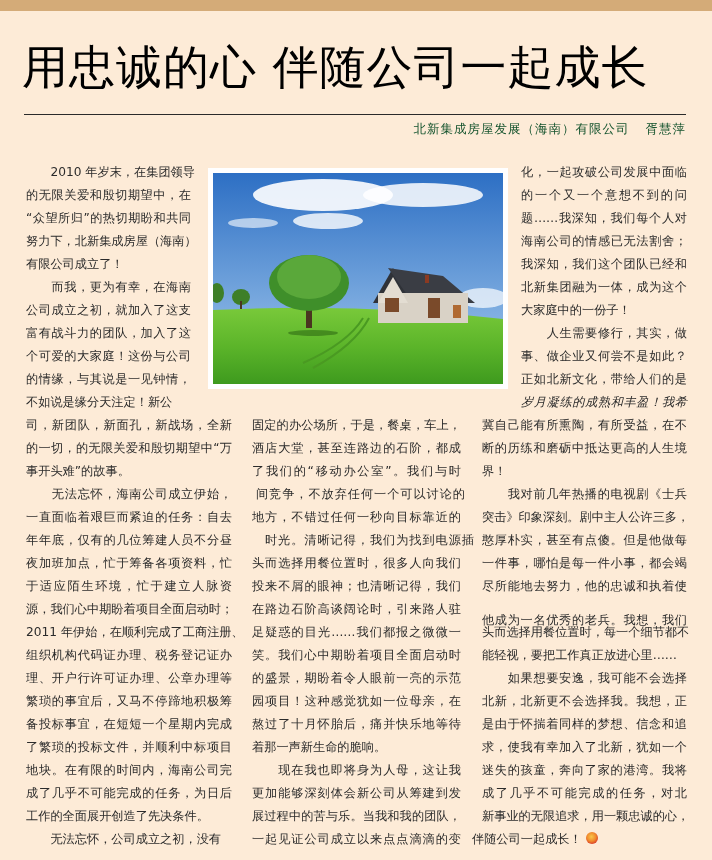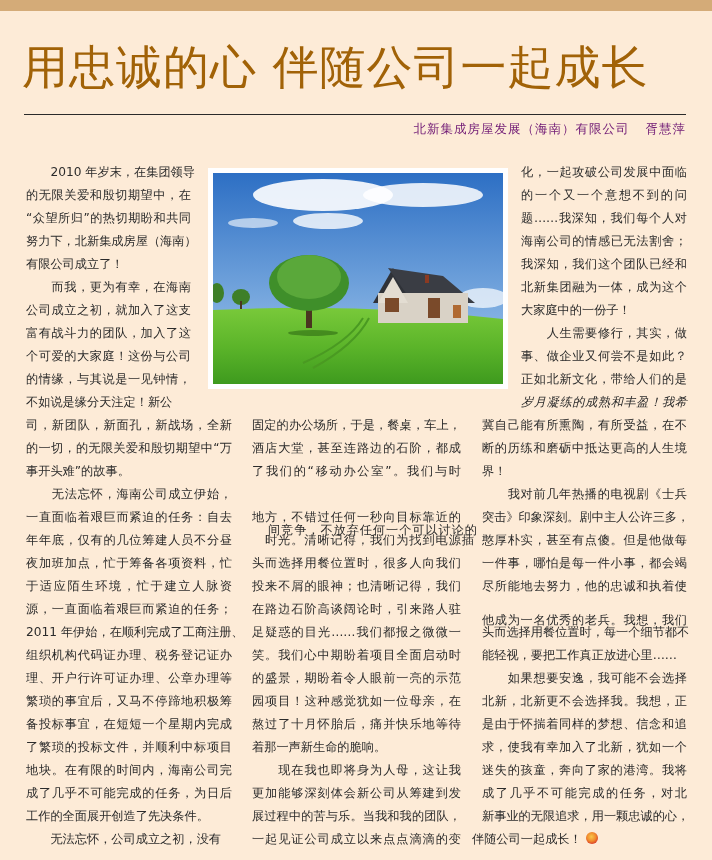--- a/index.html
+++ b/index.html
@@ -6,27 +6,27 @@
   body {
     width: 712px; height: 860px; overflow: hidden;
     background: #fdebd7;
     font-family: "DejaVu Sans", "Liberation Sans", sans-serif;
     position: relative;
   }
   .topbar { position: absolute; left: 0; top: 0; width: 712px; height: 11px; background: #d4ab78; }
   .title {
     position: absolute; left: 22px; top: 44px; margin: 0;
     font-family: "DejaVu Sans", sans-serif; font-weight: 300;
-    font-size: 46px; letter-spacing: 1px; color: #a16207; white-space: nowrap;
+    font-size: 46px; letter-spacing: 1px; color: #000000; white-space: nowrap;
     line-height: 1;
   }
   .rule { position: absolute; left: 24px; top: 114px; width: 662px; height: 1px; background: #2a2a2a; }
   .byline {
     position: absolute; right: 26px; top: 121px;
-    font-family: "DejaVu Serif", serif; font-size: 12.5px; color: #701a75; letter-spacing: 1px; white-space: nowrap;
+    font-family: "DejaVu Serif", serif; font-size: 12.5px; color: #14532d; letter-spacing: 1px; white-space: nowrap;
   }
   .byline .author { margin-left: 16px; }
   .line {
     position: absolute; font-size: 12.2px; color: #2b2b2b; white-space: nowrap;
     height: 20px; line-height: 20px;
     text-align: justify; text-align-last: justify;
   }
   .line.last { text-align-last: left; }
   .photo {
     position: absolute; left: 208px; top: 168px; width: 300px; height: 221px;
@@ -103,38 +103,38 @@
   <div class="line" style="left:26px;top:369px;width:165px;">的情缘，与其说是一见钟情，</div>
   <div class="line last" style="left:26px;top:392px;width:165px;">不如说是缘分天注定！新公</div>
   <div class="line" style="left:26px;top:415px;width:206px;">司，新团队，新面孔，新战场，全新</div>
   <div class="line" style="left:26px;top:438px;width:206px;">的一切，的无限关爱和殷切期望中“万</div>
   <div class="line last" style="left:26px;top:461px;width:206px;">事开头难”的故事。</div>
   <div class="line" style="left:26px;top:484px;width:206px;">　　无法忘怀，海南公司成立伊始，</div>
   <div class="line" style="left:26px;top:507px;width:206px;">一直面临着艰巨而紧迫的任务：自去</div>
   <div class="line" style="left:26px;top:530px;width:206px;">年年底，仅有的几位筹建人员不分昼</div>
   <div class="line" style="left:26px;top:553px;width:206px;">夜加班加点，忙于筹备各项资料，忙</div>
   <div class="line" style="left:26px;top:576px;width:206px;">于适应陌生环境，忙于建立人脉资</div>
-  <div class="line" style="left:26px;top:599px;width:206px;">源，一直面临着艰巨而紧迫的任务；</div>
+  <div class="line" style="left:26px;top:599px;width:206px;">源，我们心中期盼着项目全面启动时；</div>
   <div class="line" style="left:26px;top:622px;width:206px;">2011 年伊始，在顺利完成了工商注册、</div>
   <div class="line" style="left:26px;top:645px;width:206px;">组织机构代码证办理、税务登记证办</div>
   <div class="line" style="left:26px;top:668px;width:206px;">理、开户行许可证办理、公章办理等</div>
   <div class="line" style="left:26px;top:691px;width:206px;">繁琐的事宜后，又马不停蹄地积极筹</div>
   <div class="line" style="left:26px;top:714px;width:206px;">备投标事宜，在短短一个星期内完成</div>
   <div class="line" style="left:26px;top:737px;width:206px;">了繁琐的投标文件，并顺利中标项目</div>
   <div class="line" style="left:26px;top:760px;width:206px;">地块。在有限的时间内，海南公司完</div>
   <div class="line" style="left:26px;top:783px;width:206px;">成了几乎不可能完成的任务，为日后</div>
   <div class="line last" style="left:26px;top:806px;width:206px;">工作的全面展开创造了先决条件。</div>
   <div class="line last" style="left:26px;top:829px;width:206px;">　　无法忘怀，公司成立之初，没有</div>
 </div>
 
 <div>
   <div class="line" style="left:252px;top:415px;width:209px;">固定的办公场所，于是，餐桌，车上，</div>
   <div class="line" style="left:252px;top:438px;width:209px;">酒店大堂，甚至连路边的石阶，都成</div>
   <div class="line" style="left:252px;top:461px;width:209px;">了我们的“移动办公室”。我们与时</div>
-  <div class="line" style="left:268px;top:484px;width:209px;margin-top:36px;">间竞争，不放弃任何一个可以讨论的</div>
+  <div class="line" style="left:256px;top:484px;width:209px;">间竞争，不放弃任何一个可以讨论的</div>
   <div class="line" style="left:252px;top:507px;width:209px;">地方，不错过任何一秒向目标靠近的</div>
   <div class="line" style="left:252px;top:530px;width:209px;padding-left:13px;">时光。清晰记得，我们为找到电源插</div>
   <div class="line" style="left:252px;top:553px;width:209px;">头而选择用餐位置时，很多人向我们</div>
   <div class="line" style="left:252px;top:576px;width:209px;">投来不屑的眼神；也清晰记得，我们</div>
   <div class="line" style="left:252px;top:599px;width:209px;">在路边石阶高谈阔论时，引来路人驻</div>
   <div class="line" style="left:252px;top:622px;width:209px;">足疑惑的目光……我们都报之微微一</div>
   <div class="line" style="left:252px;top:645px;width:209px;">笑。我们心中期盼着项目全面启动时</div>
   <div class="line" style="left:252px;top:668px;width:209px;">的盛景，期盼着令人眼前一亮的示范</div>
   <div class="line" style="left:252px;top:691px;width:209px;">园项目！这种感觉犹如一位母亲，在</div>
   <div class="line" style="left:252px;top:714px;width:209px;">熬过了十月怀胎后，痛并快乐地等待</div>

